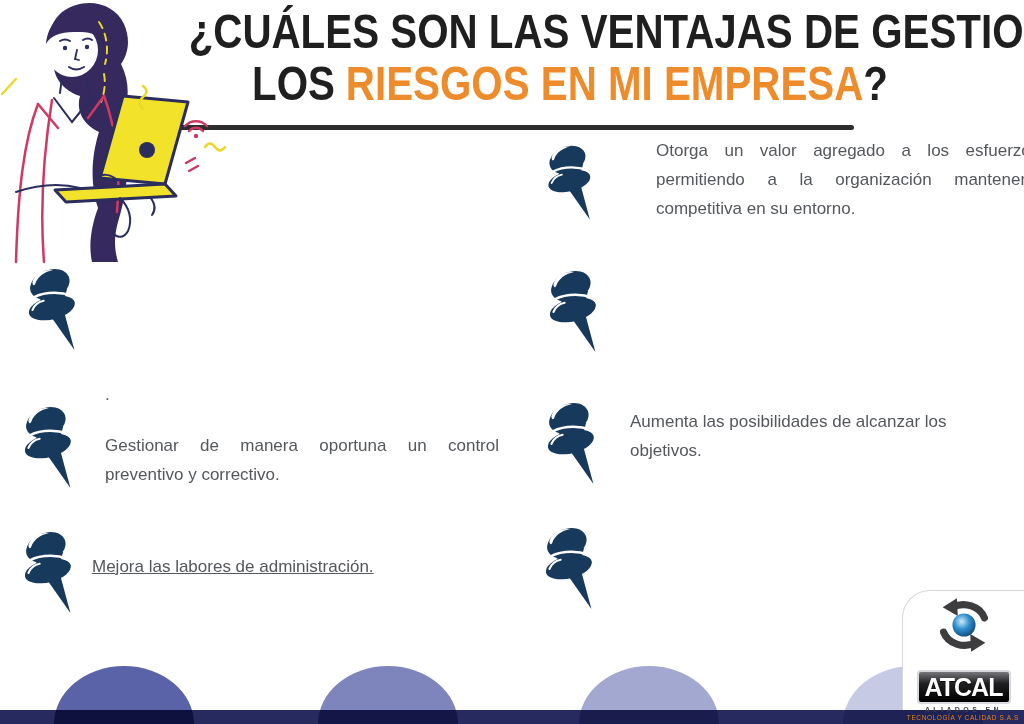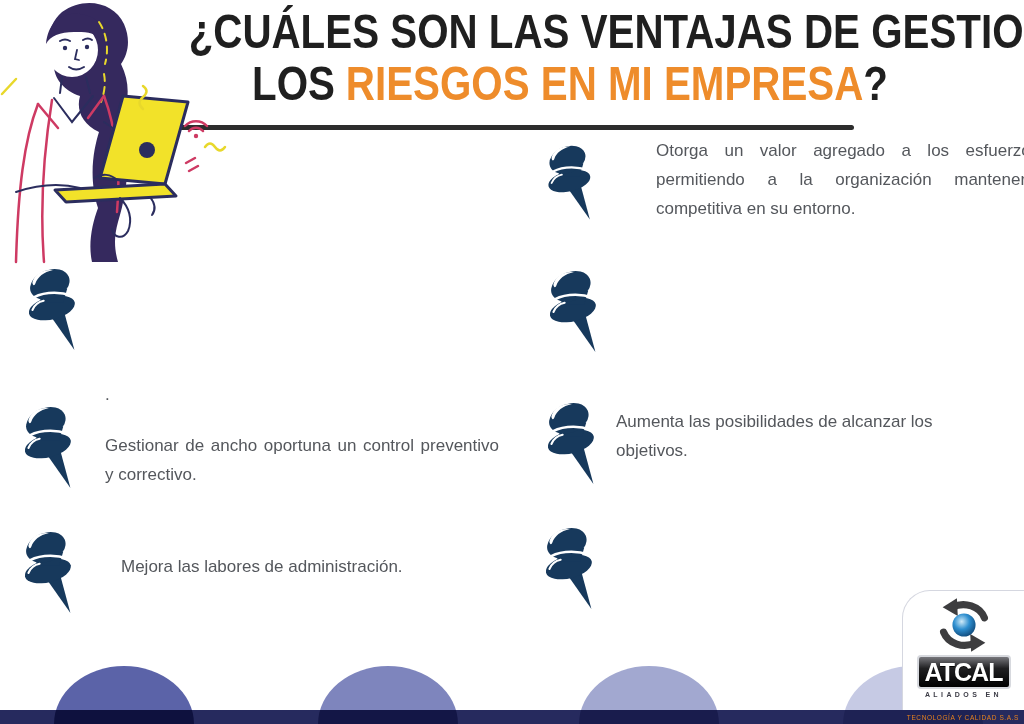--- a/index.html
+++ b/index.html
@@ -58,21 +58,21 @@
 
   
   .logo-panel {
     position:absolute; right:0; bottom:14px; width:122px; height:120px;
     background:#ffffff; border-radius:28px 0 0 0; z-index:5;
     border-top:1px solid #d5d7e0; border-left:1px solid #d5d7e0;
     text-align:center;
   }
   .eye-svg { display:block; margin:5px auto 0; }
   .wordmark {
-    width:94px; height:34px; margin:1px auto 0;
+    width:94px; height:34px; margin:16px auto 0;
     background:linear-gradient(180deg,#77777c 0%, #202022 38%, #000000 100%);
     border:2px solid #d7d9de; border-radius:4px;
     color:#ffffff; font-weight:bold; font-size:25px; line-height:30px;
     letter-spacing:-1px; text-align:center;
     text-shadow:0 1px 1px #000000;
   }
   .tagline {
     margin-top:2px; font-size:7px; letter-spacing:3.4px; color:#3c3c46;
     font-weight:bold; white-space:nowrap;
   }
@@ -158,40 +158,40 @@
   </svg>
 
   <svg class="pin" style="left:26px; top:268px;" viewBox="0 0 60 82">
       <use href="#pin-shape"></use>
     </svg>
   <p class="btxt" style="left:105px; top:380px; width:394px;">.</p>
 
   <svg class="pin" style="left:22px; top:406px;" viewBox="0 0 60 82">
       <use href="#pin-shape"></use>
     </svg>
-  <p class="btxt" style="left:105px; top:431px; width:394px;">Gestionar de ancho oportuna un control preventivo y correctivo.</p>
+  <p class="btxt" style="left:105px; top:431px; width:394px;">Gestionar de manera oportuna un control preventivo y correctivo.</p>
 
   <svg class="pin" style="left:22px; top:531px;" viewBox="0 0 60 82">
       <use href="#pin-shape"></use>
     </svg>
-  <p class="btxt single" style="left:121px; top:552px; width:394px;">Mejora las labores de administración.</p>
+  <p class="btxt single" style="left:92px; top:552px; width:394px;text-decoration:underline;">Mejora las labores de administración.</p>
 
   <svg class="pin" style="left:546px; top:144px; width:56px; height:78px;" viewBox="0 0 60 82">
       <use href="#pin-shape"></use>
     </svg>
   <p class="btxt" style="left:622px; top:136px; width:388px;margin-left:34px;">Otorga un valor agregado a los esfuerzos, permitiendo a la organización mantenerse competitiva en su entorno.</p>
 
   <svg class="pin" style="left:547px; top:270px;" viewBox="0 0 60 82">
       <use href="#pin-shape"></use>
     </svg>
 
   <svg class="pin" style="left:545px; top:402px;" viewBox="0 0 60 82">
       <use href="#pin-shape"></use>
     </svg>
-  <p class="btxt single" style="left:616px; top:407px; width:356px;">Aumenta las posibilidades de alcanzar los objetivos.</p>
+  <p class="btxt single" style="left:630px; top:407px; width:356px;">Aumenta las posibilidades de alcanzar los objetivos.</p>
 
   <svg class="pin" style="left:543px; top:527px;" viewBox="0 0 60 82">
       <use href="#pin-shape"></use>
     </svg>
 
   <div class="dome dome1"></div>
   <div class="dome dome2"></div>
   <div class="dome dome3"></div>
   <div class="dome dome4"></div>
   <div class="bottombar"></div>

